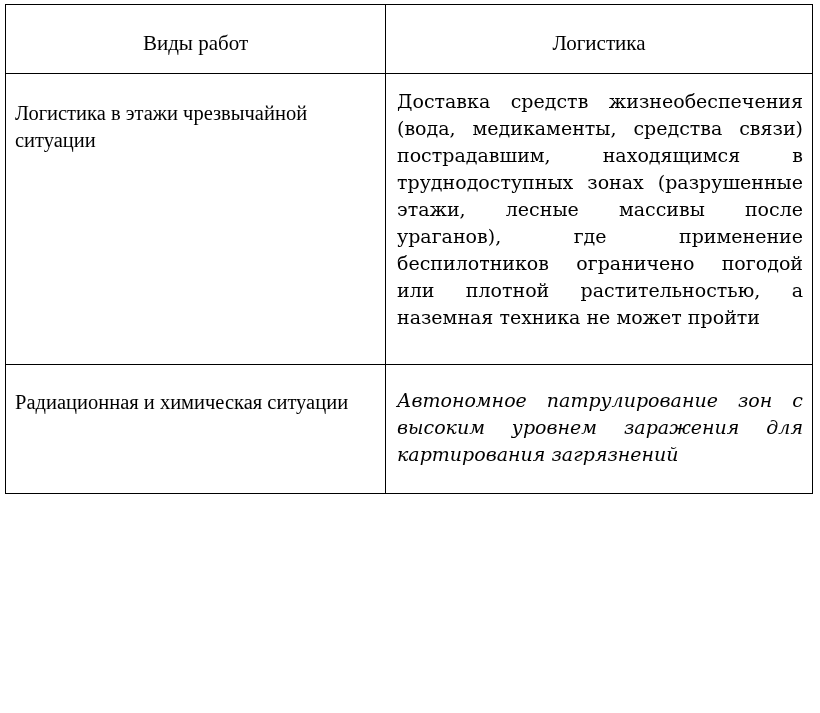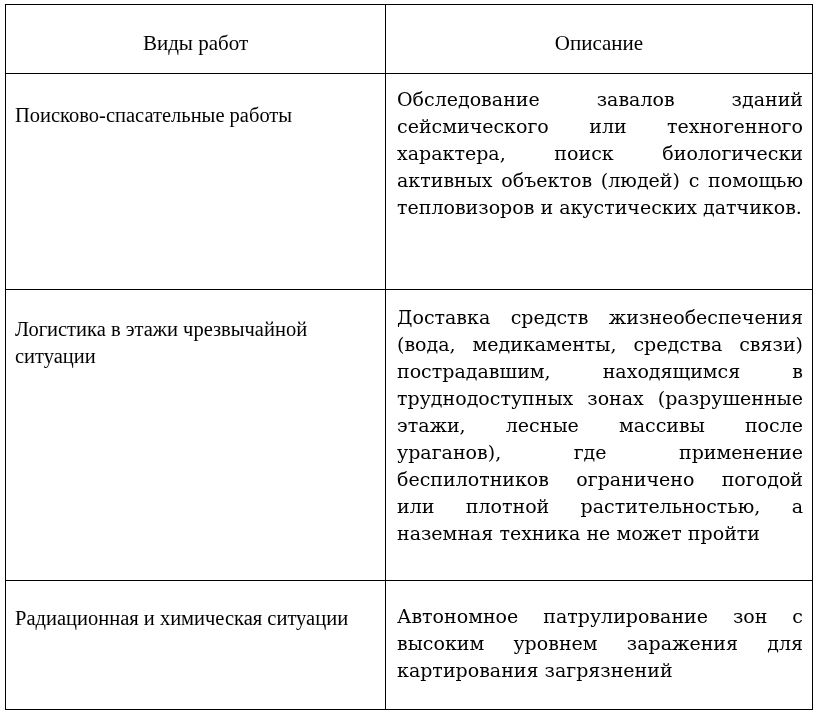--- a/index.html
+++ b/index.html
@@ -66,49 +66,41 @@
     hyphens: none;
     word-spacing: 0px;
   }
   tr.row-1 td { height: 215px; }
   tr.row-2 td { height: 290px; }
   tr.row-3 td { height: 128px; }
 
   tr.row-2 .kind-cell-inner { padding-top: 26px; }
   tr.row-3 .kind-cell-inner { padding-top: 24px; }
   tr.row-2 .desc-cell-inner { padding-top: 14px; }
-  tr.row-3 .desc-cell-inner { padding-top: 22px; }
+  tr.row-3 .desc-cell-inner { padding-top: 22px; font-style: italic; }
 </style>
 </head>
 <body>
 
 <div class="page">
   <table class="work-table">
     <colgroup>
       <col class="col-kind">
       <col class="col-desc">
     </colgroup>
     <tbody>
       <tr class="header-row">
         <td>
           <div class="header-cell-inner">Виды работ</div>
         </td>
         <td>
-          <div class="header-cell-inner">Описание</div>
+          <div class="header-cell-inner">Логистика</div>
         </td>
       </tr>
 
-      <tr class="row-1">
-        <td>
-          <div class="kind-cell-inner">Поисково-спасательные работы</div>
-        </td>
-        <td>
-          <div class="desc-cell-inner">Обследование завалов зданий сейсмического или техногенного характера, поиск биологически активных объектов (людей) с помощью тепловизоров и акустических датчиков.</div>
-        </td>
-      </tr>
 
       <tr class="row-2">
         <td>
           <div class="kind-cell-inner">Логистика в этажи чрезвычайной ситуации</div>
         </td>
         <td>
           <div class="desc-cell-inner">Доставка средств жизнеобеспечения (вода, медикаменты, средства связи) пострадавшим, находящимся в труднодоступных зонах (разрушенные этажи, лесные массивы после ураганов), где применение беспилотников ограничено погодой или плотной растительностью, а наземная техника не может пройти</div>
         </td>
       </tr>
 

